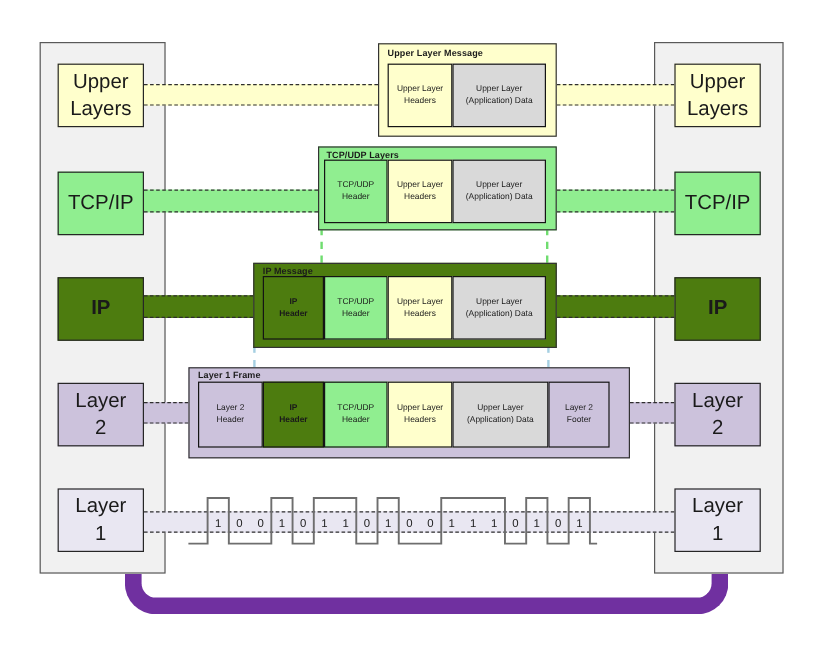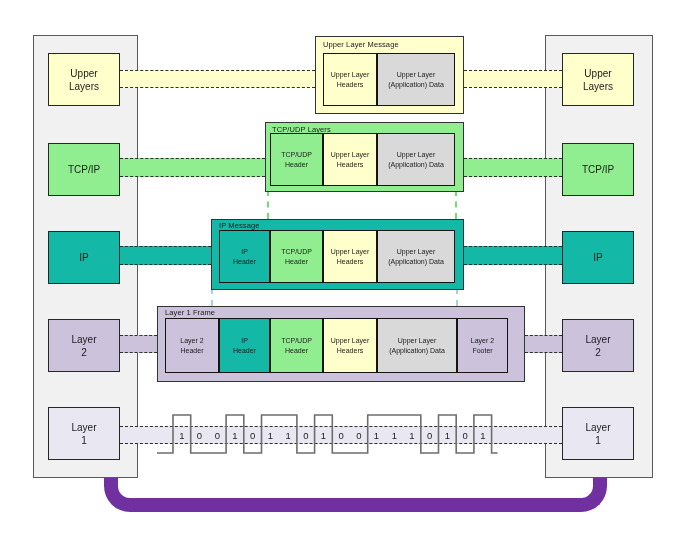--- a/index.html
+++ b/index.html
@@ -13,32 +13,32 @@
 
   .band{position:absolute;border-top:1.6px dashed #2e2e2e;border-bottom:1.6px dashed #2e2e2e;box-sizing:border-box;}
 
   .vdash{position:absolute;width:0;}
   .vdash.green{border-left:2px dashed #6fdd6f;}
   .vdash.blue{border-left:2px dashed #a5cfe2;}
 
   .stackbox{
     position:absolute;width:72px;height:53px;border:1.5px solid #262626;box-sizing:border-box;
     display:flex;align-items:center;justify-content:center;text-align:center;
-    font-size:10px;line-height:1.3;white-space:pre-line;
+    font-size:17px;line-height:1.3;white-space:pre-line;
   }
   .outer{position:absolute;border:1.5px solid #333;box-sizing:border-box;}
-  .outer-title{position:absolute;font-size:7.5px;font-weight:normal;letter-spacing:.1px;}
+  .outer-title{position:absolute;font-size:7.5px;font-weight:bold;letter-spacing:.1px;}
   .cell{
     position:absolute;height:53px;border:1.3px solid #141414;box-sizing:border-box;
     display:flex;align-items:center;justify-content:center;text-align:center;
     font-size:7px;line-height:1.4;white-space:pre-line;
   }
   .c-yellow{background:#FFFFCC;}
   .c-green{background:#90EE90;}
-  .c-blue{background:#14b8a6;}
+  .c-blue{background:#4d7c0f;font-weight:bold;}
   .c-lav{background:#CCC2DC;}
   .c-llav{background:#E9E7F2;}
   .c-gray{background:#D9D9D9;}
 
   #purple-link{
     position:absolute;left:104px;top:478px;width:503px;height:34px;box-sizing:border-box;
     border-left:14px solid #7030A0;border-right:14px solid #7030A0;border-bottom:14px solid #7030A0;
     border-radius:0 0 26px 26px;
   }
   #wave-svg{position:absolute;left:150px;top:406px;}

